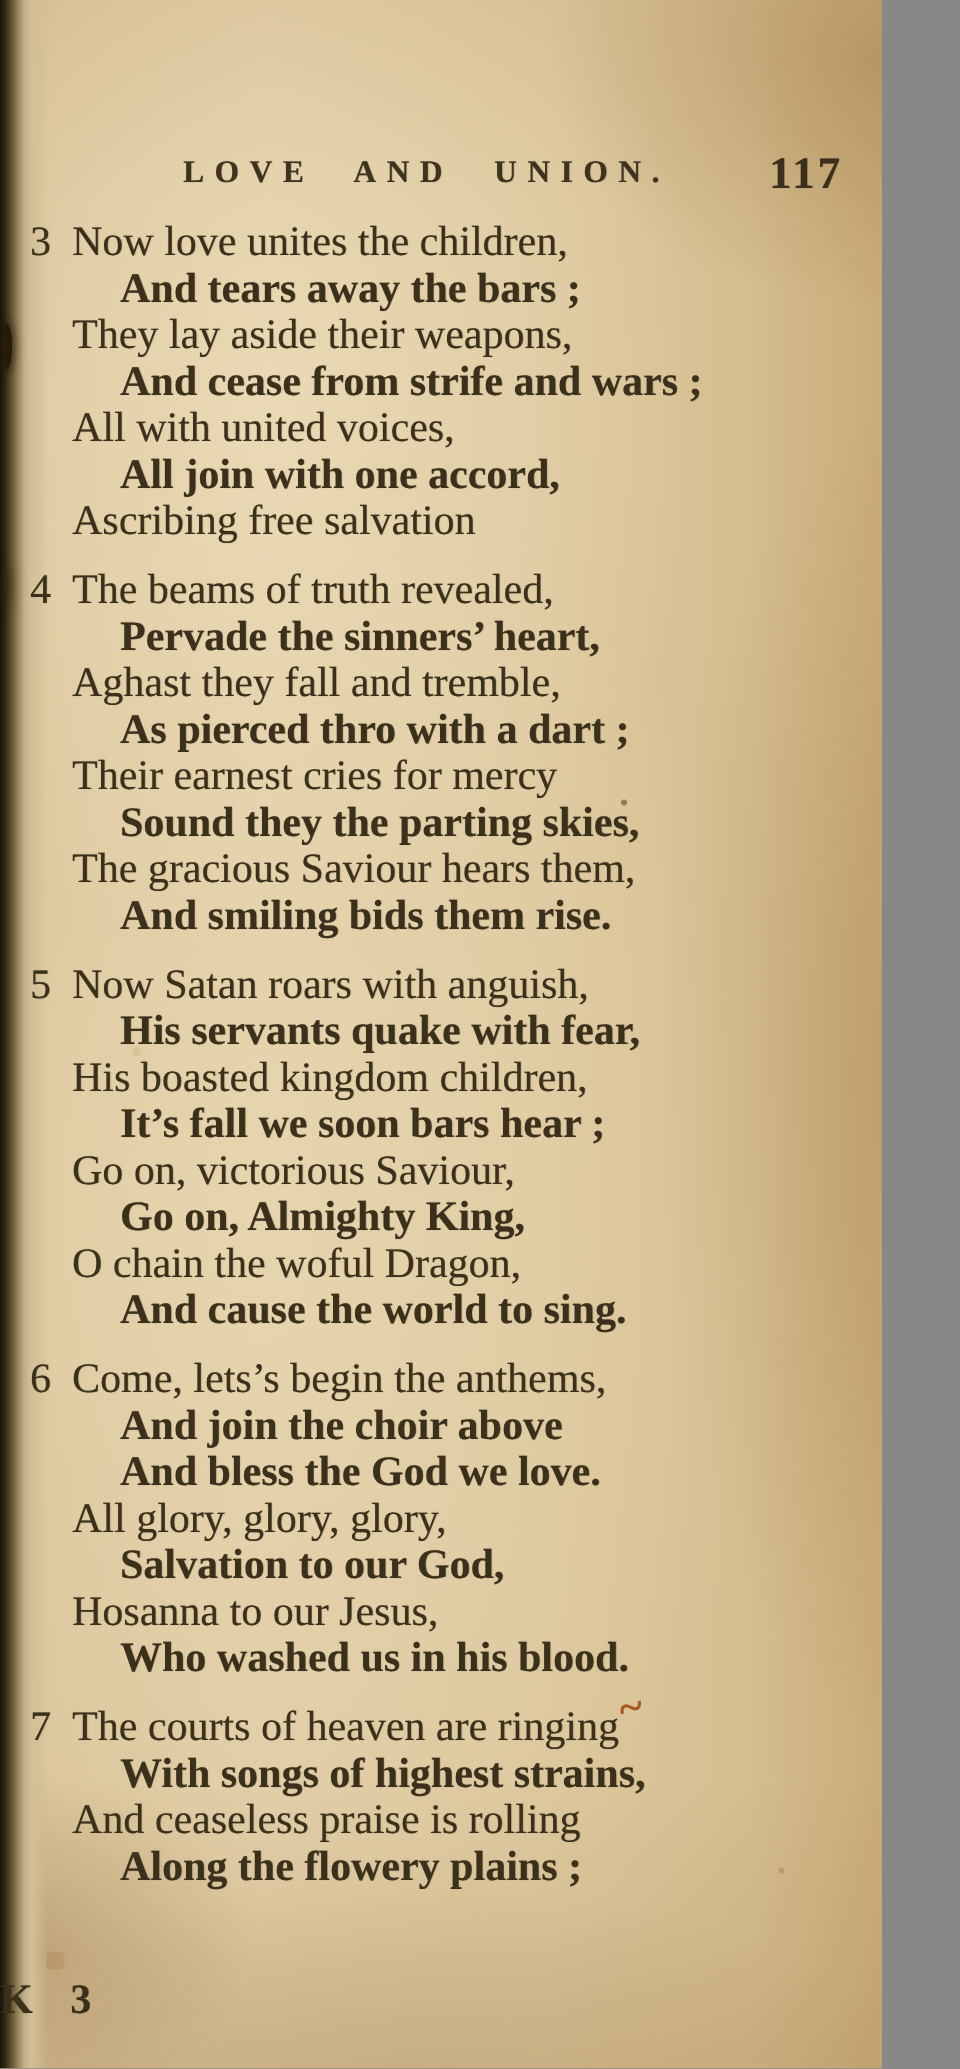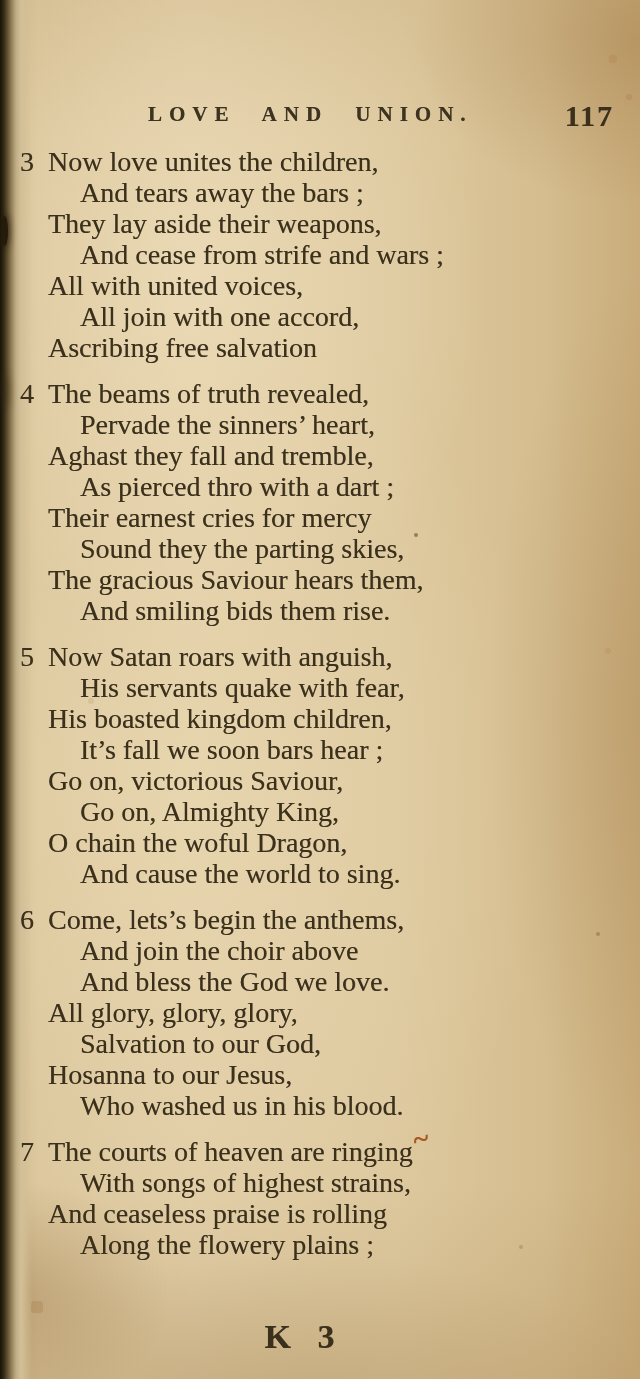--- a/index.html
+++ b/index.html
@@ -1,18 +1,18 @@
 <!DOCTYPE html>
 <html><head>
 <meta charset="utf-8">
 <style>
   html,body { margin:0; padding:0; background:#888; }
   .page {
     position:relative;
-    width:640px; height:1379px;
+    width:588px; height:1379px;
     overflow:hidden;
     font-family:"Liberation Serif","DejaVu Serif",serif;
     color:#3a301c;
     background:
       radial-gradient(ellipse 320px 240px at 99% 3%, rgba(146,103,52,.30), transparent 68%),
       radial-gradient(ellipse 240px 620px at 103% 52%, rgba(150,112,62,.24), transparent 72%),
       radial-gradient(ellipse 520px 220px at 45% 102%, rgba(150,115,66,.22), transparent 70%),
       radial-gradient(ellipse 210px 160px at 3% 94%, rgba(140,100,55,.28), transparent 72%),
       radial-gradient(ellipse 430px 520px at 30% 20%, rgba(244,230,196,.50), transparent 70%),
       radial-gradient(ellipse 520px 720px at 28% 58%, rgba(241,226,188,.42), transparent 72%),
@@ -57,29 +57,29 @@
     text-shadow:0.3px 0.3px 0.6px rgba(57,46,26,.55);
   }
   .text-block {
     position:absolute; top:146px; left:20px; width:580px;
     font-size:28px; line-height:31px;
     text-shadow:0.3px 0.3px 0.6px rgba(57,46,26,.5);
   }
   .verse { position:relative; margin-bottom:15px; }
   .num { position:absolute; left:0; top:0; }
   .line { padding-left:28px; white-space:nowrap; }
-  .line.indent { padding-left:60px; }
+  .line.indent { padding-left:60px;font-weight:bold; }
   .blemish {
     position:absolute; left:413px; top:1122px;
     font-size:30px; font-weight:bold; color:#a85a1e;
     transform:rotate(-14deg);
   }
   .sig {
     position:absolute; top:1318px; left:0; right:32px;
-    text-align:center; font-size:34px; font-weight:bold;
+    font-size:28px; font-weight:bold;
     letter-spacing:9px;
     text-shadow:0.3px 0.3px 0.6px rgba(57,46,26,.55);
   }
 </style>
 </head>
 <body>
 
 <div class="page">
   <div class="binding"></div>
   <div class="binding-knot"></div>

